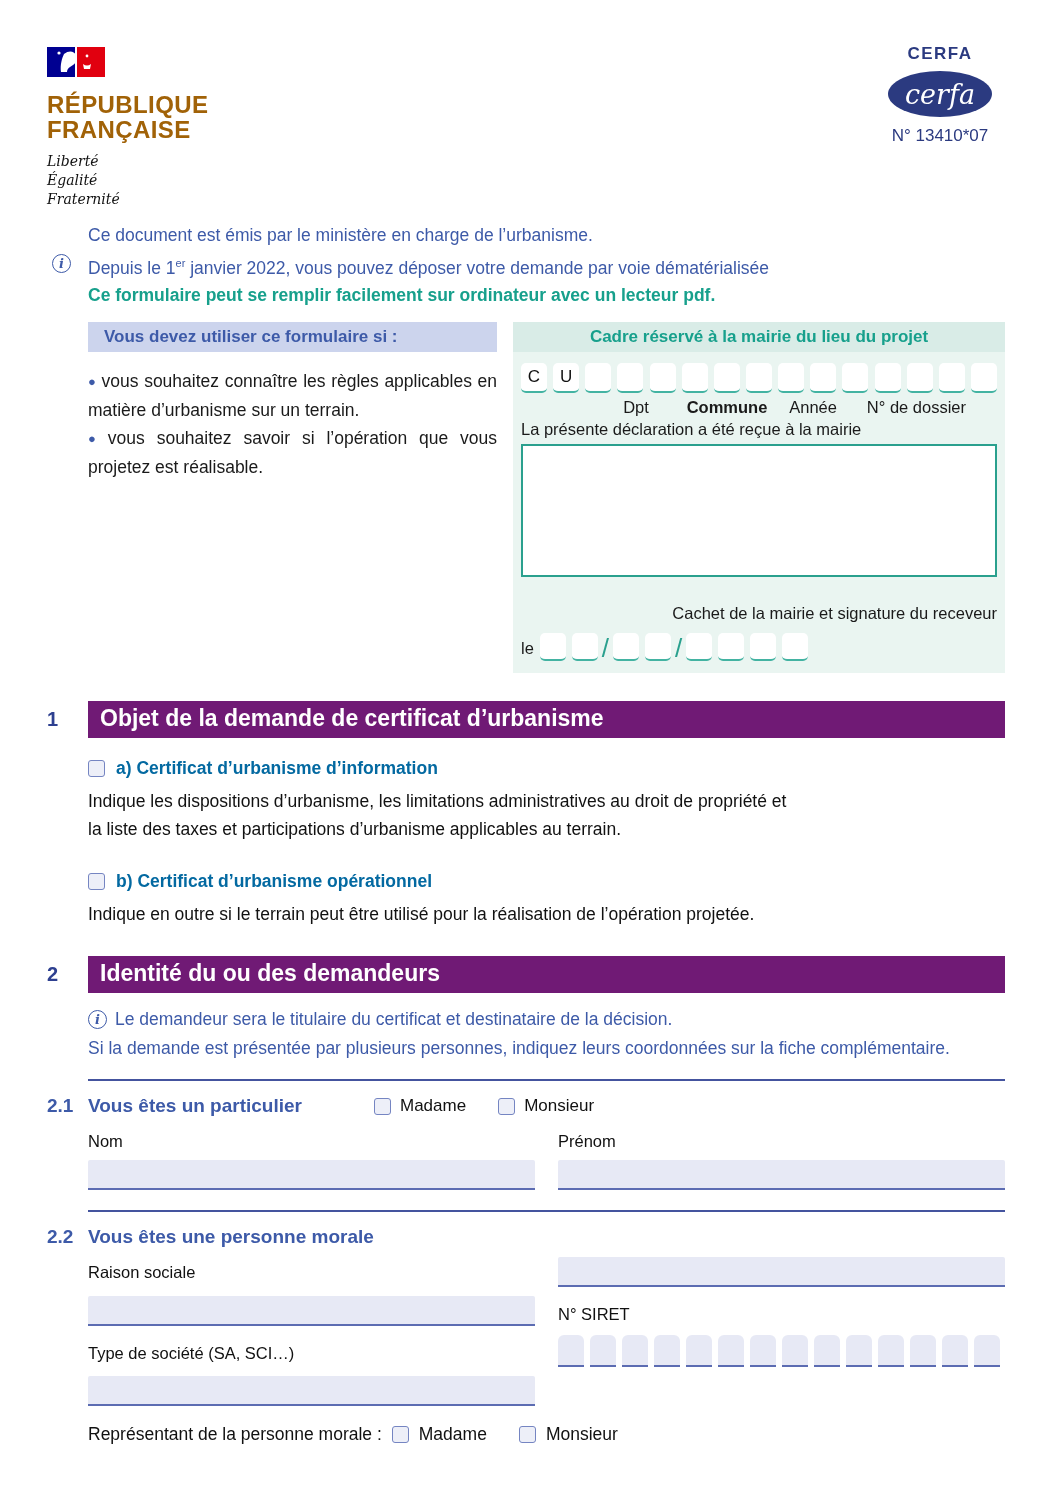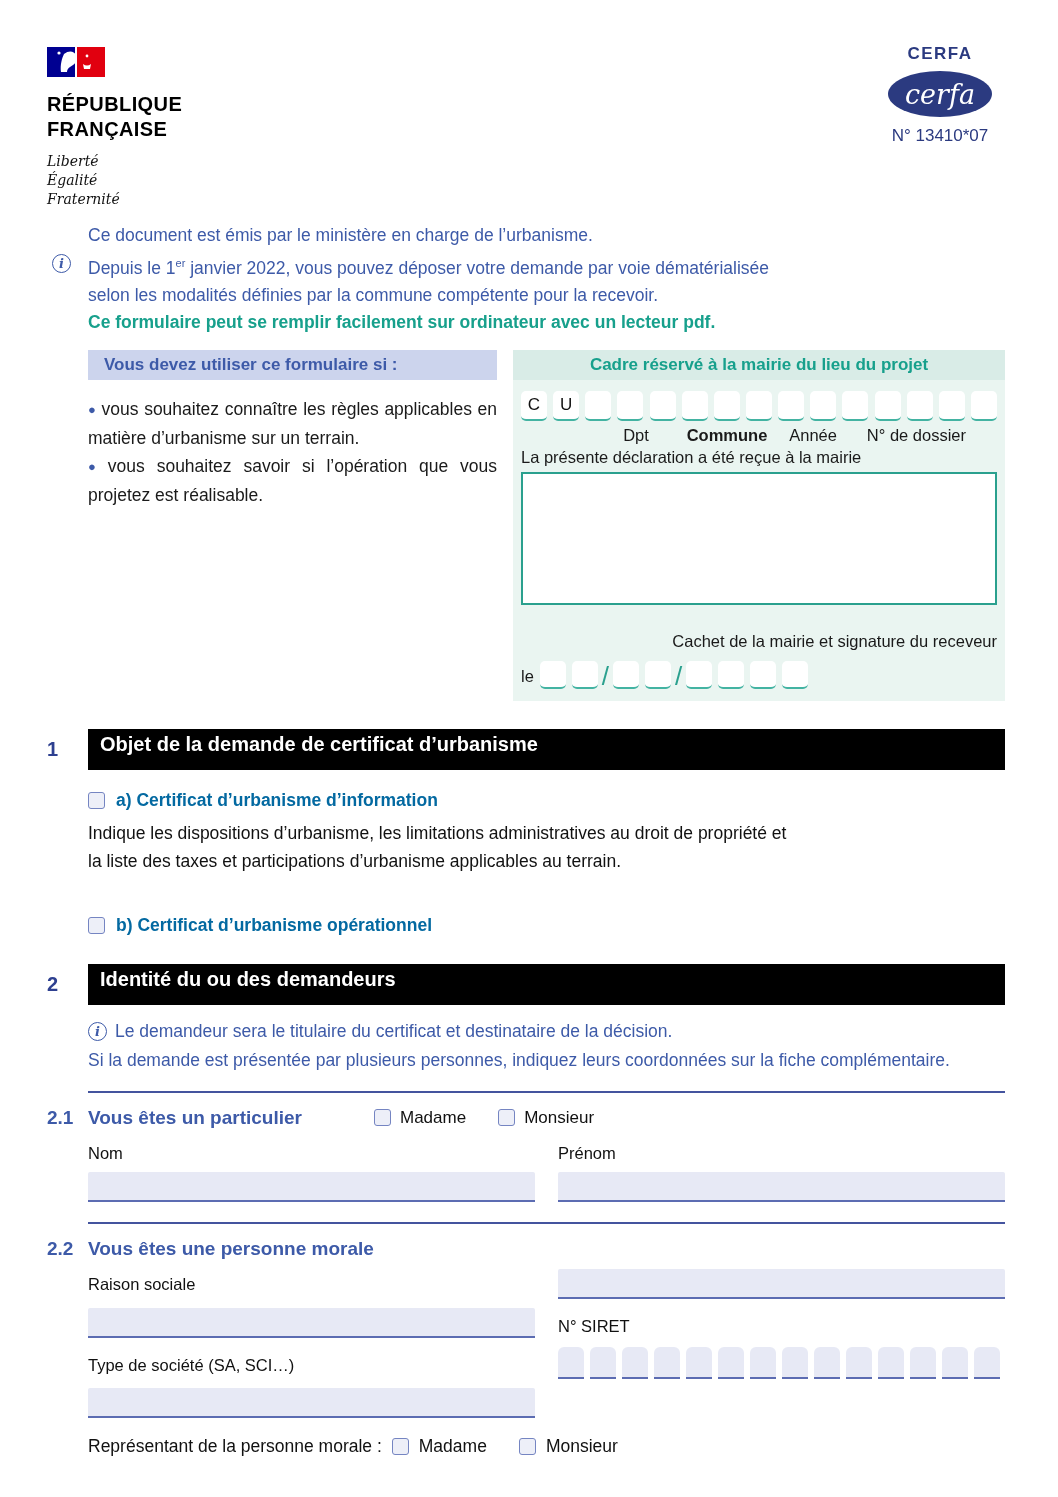--- a/index.html
+++ b/index.html
@@ -1,21 +1,21 @@
 <!DOCTYPE html>
 <html><head>
 <meta charset="utf-8">
 <style>
   * { margin:0; padding:0; box-sizing:border-box; }
   body { background:#fff; font-family:"Liberation Sans", sans-serif; color:#1a1a1a; }
   .page { width:1058px; min-height:1497px; background:#fff; position:relative; overflow:hidden; }
 
   
   .top { display:flex; justify-content:space-between; align-items:flex-start; padding:44px 66px 0 47px; }
-  .rf-name { font-weight:bold; font-size:20px; line-height:25px; color:#000000; letter-spacing:.4px; margin-top:8px; }
+  .rf-name { font-weight:bold; font-size:24px; line-height:25px; color:#a16207; letter-spacing:.4px; margin-top:8px; }
   .motto { margin-top:10px; font-family:"DejaVu Serif", serif; font-style:italic; font-size:14px; line-height:19px; color:#111; }
   .cerfa { text-align:center; color:#2b3a80; }
   .cerfa-word { font-weight:bold; font-size:17px; letter-spacing:1.5px; }
   .cerfa-oval { width:104px; height:46px; background:#2b3a80; border-radius:50%; color:#fff;
                 font-family:"DejaVu Serif", serif; font-style:italic; font-size:27px;
                 display:flex; align-items:center; justify-content:center; margin:7px auto 9px; }
   .cerfa-num { font-size:17px;text-align:center; }
 
   
   .content { margin:0 53px 0 88px; }
@@ -48,21 +48,21 @@
   .stamp-box { margin:5px 8px 0; background:#fff; border:2px solid #2aa08e; height:133px; }
   .stamp-label { text-align:right; font-size:16.5px; padding:27px 8px 0; }
   .date-row { display:flex; align-items:flex-end; gap:6px; padding:10px 8px 0; font-size:16.5px; }
   .date-row .lbl { padding-bottom:3px; }
   .dcell { width:26px; height:28px; background:#fff; border-radius:5px; border-bottom:2.5px solid #43b3a2; }
   .slash { color:#2aa08e; font-size:26px; line-height:26px; font-weight:300; margin:0 -2px; }
 
   
   .section-row { display:flex; margin:28px 53px 0 47px; }
   .section-num { width:41px; font-size:20px; font-weight:bold; color:#2e4090; display:flex; align-items:center; }
-  .section-bar { flex:1; background:#000000; color:#fff; font-weight:bold; font-size:20px; padding:4px 12px 14px; }
+  .section-bar { flex:1; background:#701a75; color:#fff; font-weight:bold; font-size:23px; padding:4px 12px 6px; }
 
   
   .check-row { display:flex; align-items:center; gap:11px; margin-top:20px; }
   .cb { width:17px; height:17px; border:1.5px solid #7585c2; border-radius:3px; background:#edeff8; display:inline-block; flex:0 0 auto; }
   .check-label { font-weight:bold; font-size:17.5px; color:#0369a1; }
   .desc { margin-top:8px; font-size:17.5px; line-height:28px; max-width:710px; color:#111; }
 
   
   .info-line { display:flex; align-items:center; gap:8px; margin-top:16px; font-size:17.5px; color:#3d5aa8; }
   .note { margin-top:8px; font-size:17.5px; color:#3d5aa8; }
@@ -110,21 +110,20 @@
       <div class="cerfa-oval">cerfa</div>
       <div class="cerfa-num">N° 13410*07</div>
     </div>
   </div>
 
   <div class="content">
     <div class="intro-lines">
       <span class="ibadge intro-badge">i</span>
       <div>Ce document est émis par le ministère en charge de l’urbanisme.</div>
       <div><span>Depuis le 1</span><sup>er</sup><span> janvier 2022, vous pouvez déposer votre demande par voie dématérialisée</span></div>
-      <div>selon les modalités définies par la commune compétente pour la recevoir.</div>
       <div class="line4">Ce formulaire peut se remplir facilement sur ordinateur avec un lecteur pdf.</div>
     </div>
 
     <div class="two-col">
       <div class="left-col">
         <div class="usage-bar">Vous devez utiliser ce formulaire si :</div>
         <div class="bullets">
           <p><span class="dot">●</span><span>vous souhaitez connaître les règles applicables en matière d’urbanisme sur un terrain.</span></p>
           <p><span class="dot">●</span><span>vous souhaitez savoir si l’opération que vous projetez est réalisable.</span></p>
         </div>
@@ -180,24 +179,25 @@
   <div class="section-row">
     <div class="section-num">1</div>
     <div class="section-bar">Objet de la demande de certificat d’urbanisme</div>
   </div>
   <div class="content">
     <div class="check-row">
       <span class="cb"></span>
       <span class="check-label">a) Certificat d’urbanisme d’information</span>
     </div>
     <div class="desc">Indique les dispositions d’urbanisme, les limitations administratives au droit de propriété et la liste des taxes et participations d’urbanisme applicables au terrain.</div>
-    <div class="check-row" style="margin-top:40px;text-align:center;">
+    <div class="check-row" style="margin-top:28px;text-align:center;">
       <span class="cb"></span>
       <span class="check-label">b) Certificat d’urbanisme opérationnel</span>
     </div>
+    <div class="desc">Indique en outre si le terrain peut être utilisé pour la réalisation de l’opération projetée.</div>
   </div>
 
   <div class="section-row">
     <div class="section-num">2</div>
     <div class="section-bar">Identité du ou des demandeurs</div>
   </div>
   <div class="content">
     <div class="info-line">
       <span class="ibadge">i</span>
       <span>Le demandeur sera le titulaire du certificat et destinataire de la décision.</span>

